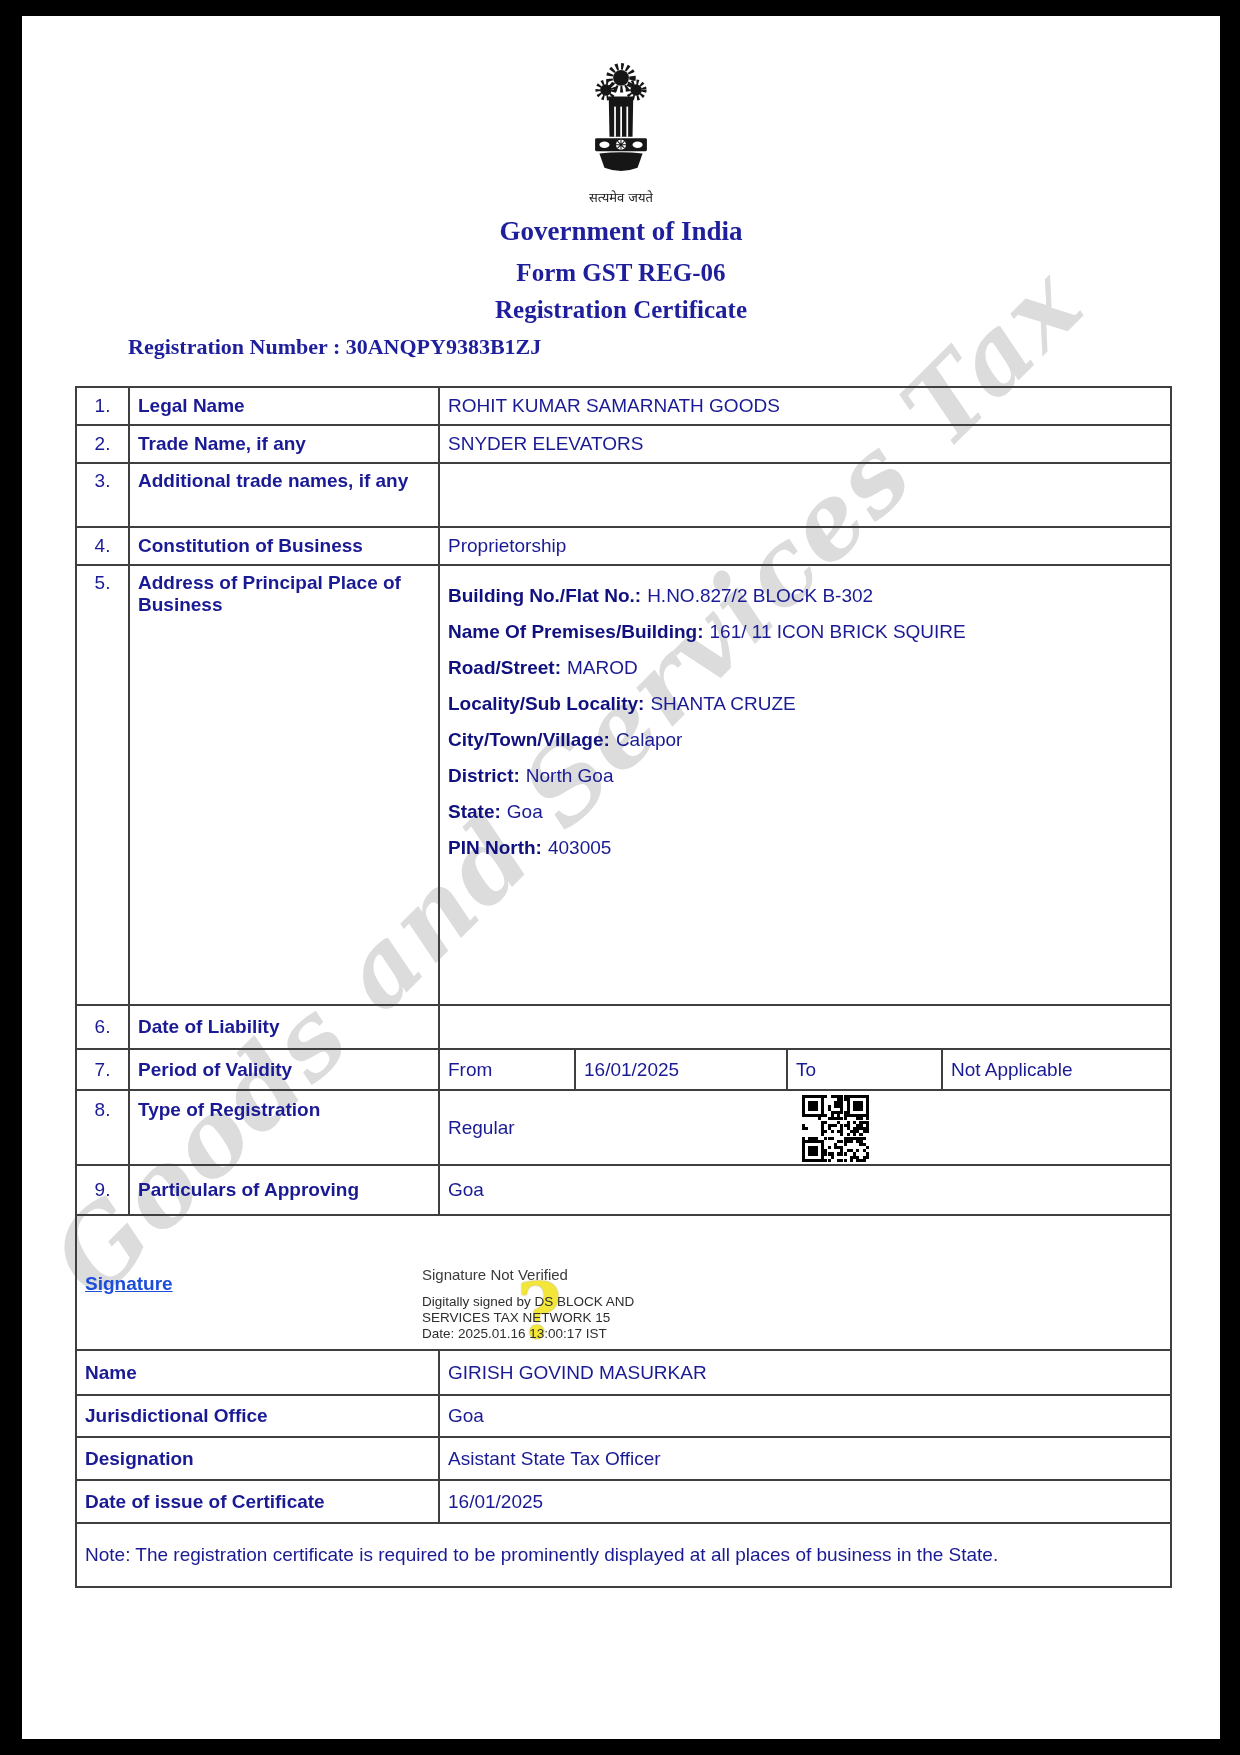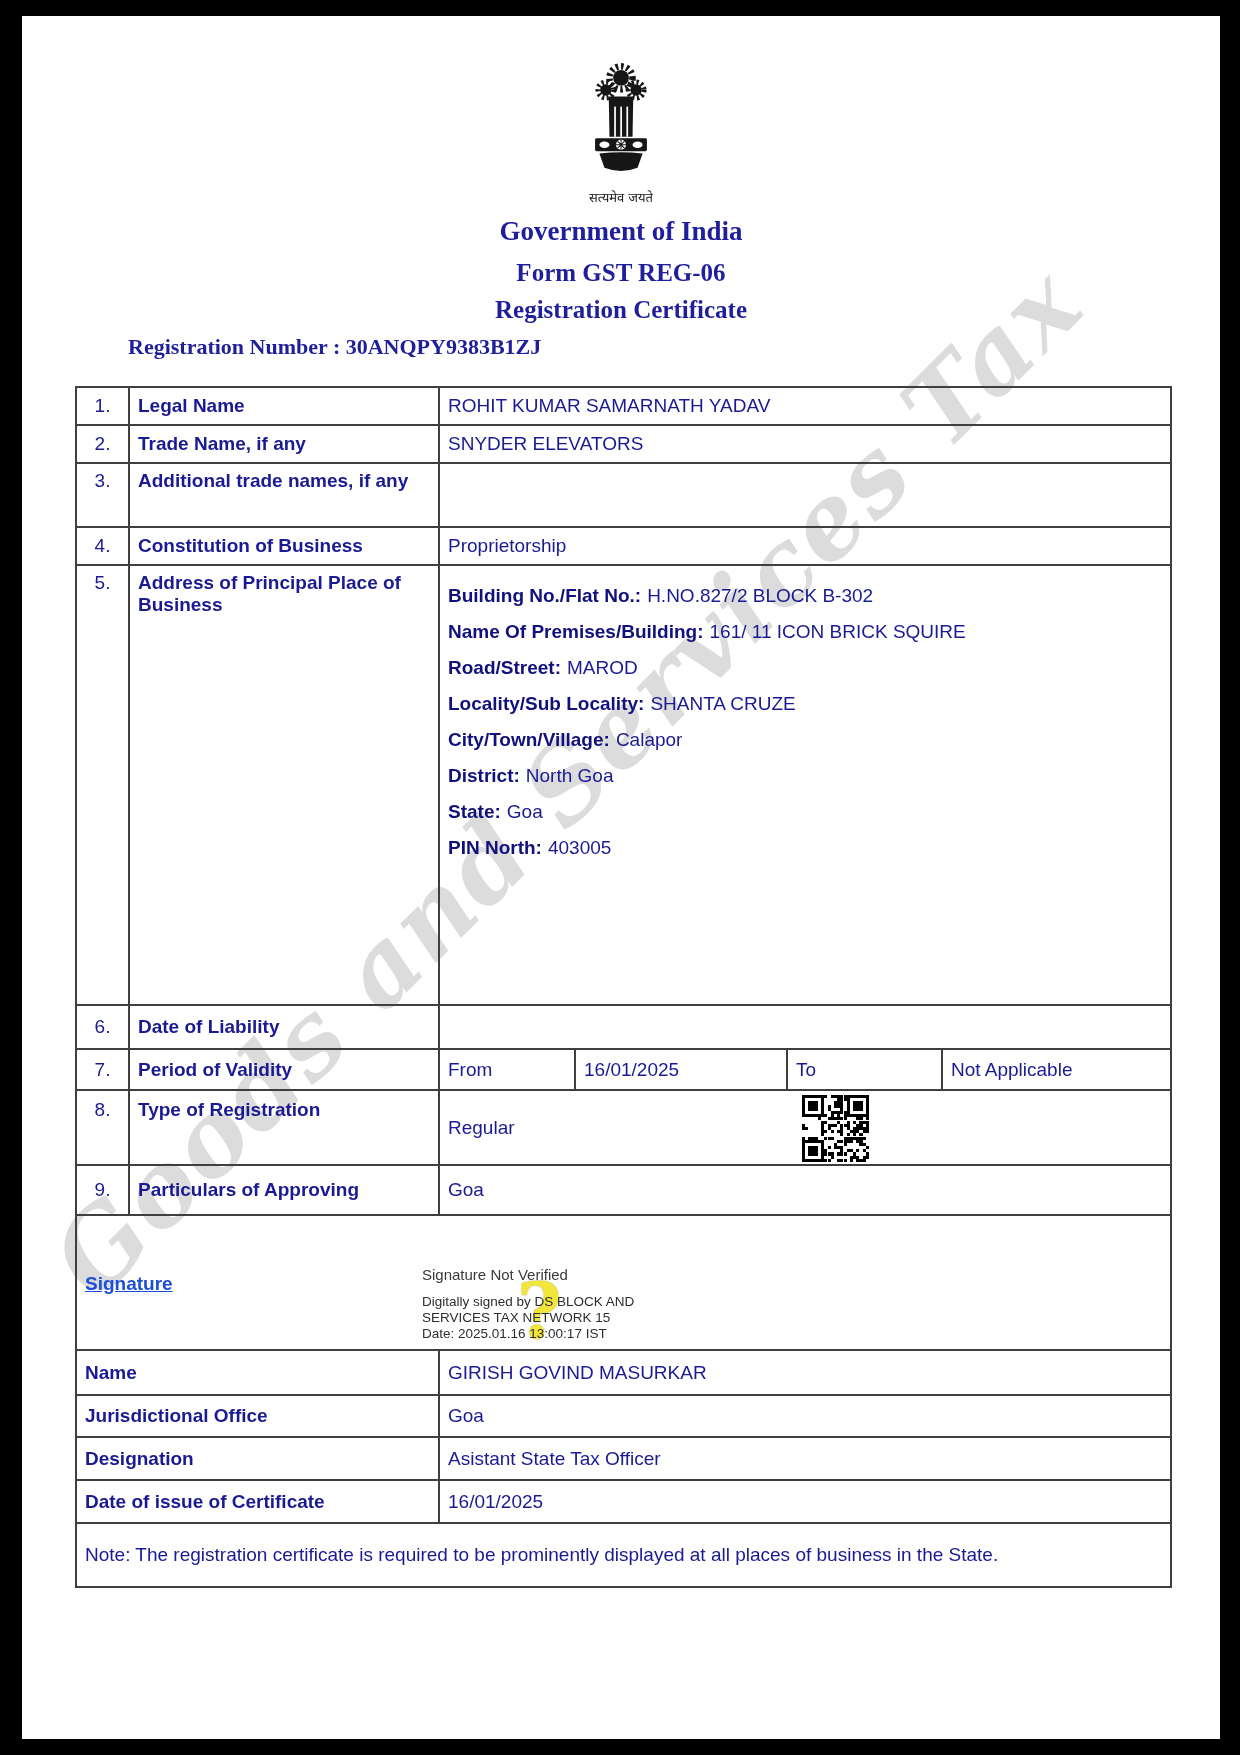--- a/index.html
+++ b/index.html
@@ -152,21 +152,21 @@
           <col style="width:136px">
         <col style="width:212px">
           <col style="width:155px">
           <col style="width:229px">
       </colgroup>
 
       <tbody>
           <tr style="height:38px">
         <td class="c-no">1.</td>
         <td class="c-label">Legal Name</td>
-        <td class="c-val" colspan="4">ROHIT KUMAR SAMARNATH YADAV</td>
+        <td class="c-val" colspan="4">ROHIT KUMAR SAMARNATH GOODS</td>
       </tr>
 
       <tr style="height:38px">
         <td class="c-no">2.</td>
         <td class="c-label">Trade Name, if any</td>
         <td class="c-val" colspan="4">SNYDER ELEVATORS</td>
       </tr>
 
       <tr style="height:64px" class="v-top">
         <td class="c-no">3.</td>

